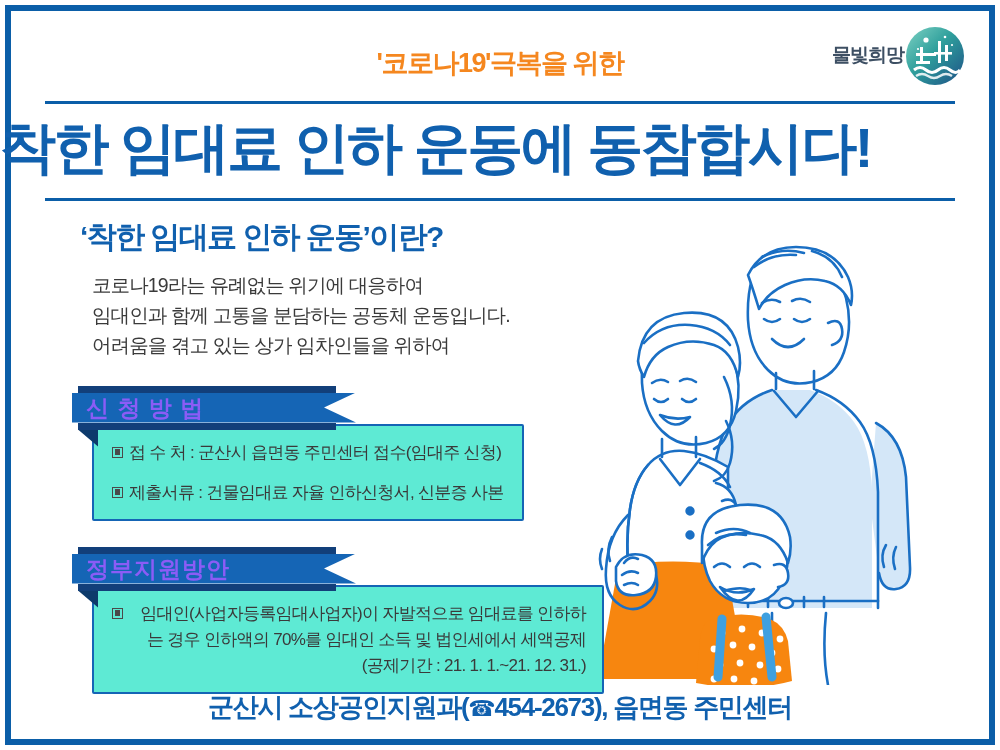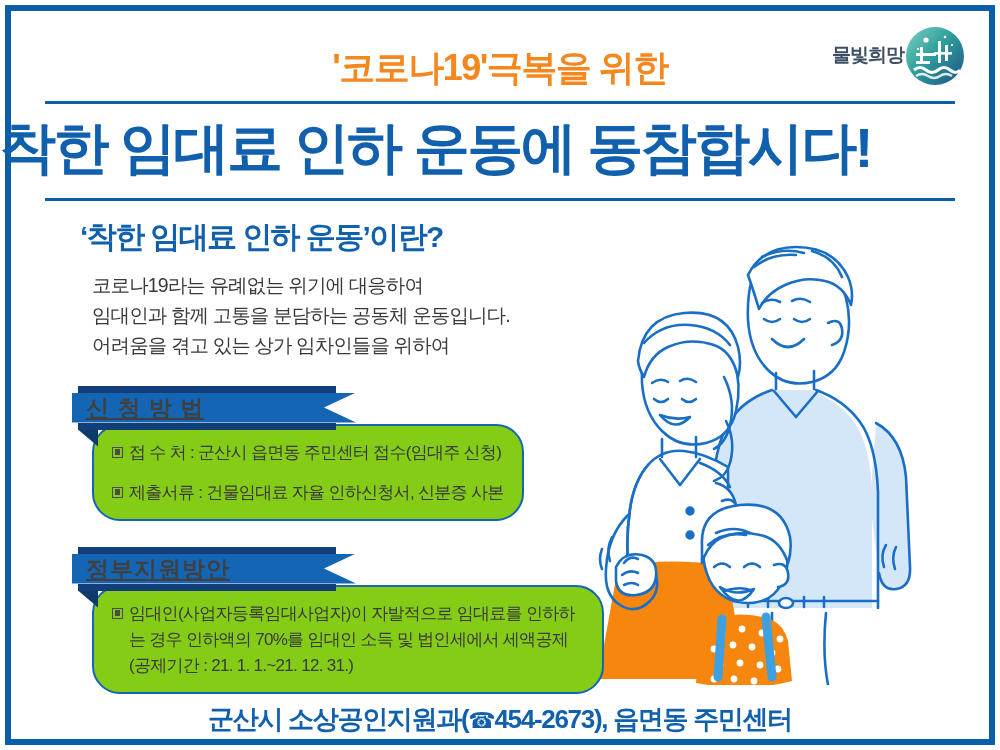--- a/index.html
+++ b/index.html
@@ -52,21 +52,21 @@
     width: 62px;
     height: 62px;
     position: relative;
   }
   .subtitle {
     position: absolute;
     top: 50px;
     left: 0;
     width: 1000px;
     text-align: center;
-    font-size: 36px;
+    font-size: 27px;
     font-weight: bold;
     color: #f5871f;
     letter-spacing: -1.5px;
     line-height: 1;
   }
   .rule {
     position: absolute;
     left: 45px;
     width: 910px;
     height: 3px;
@@ -133,51 +133,51 @@
     width: 284px; height: 30px;
     background: #1565b5;
     -webkit-clip-path: polygon(0 0, 284px 0, 252px 15px, 284px 30px, 0 30px);
     clip-path: polygon(0 0, 284px 0, 252px 15px, 284px 30px, 0 30px);
   }
   .ribbon .label {
     position: absolute;
     left: 14px; top: 7px;
     height: 30px;
     line-height: 30px;
-    color: #404040;
+    color: #8b5cf6;
     font-size: 23px;
     font-weight: bold;
     letter-spacing: 1px;
     white-space: nowrap;
-    text-decoration: underline;
   }
   .ribbon .botbar {
     position: absolute;
     left: 6px; top: 37px;
     width: 258px; height: 7px;
     background: #123f7a;
   }
   .ribbon .fold {
     position: absolute;
     left: 6px; top: 44px;
     width: 20px; height: 17px;
     background: #0d3a6b;
     -webkit-clip-path: polygon(0 0, 20px 0, 20px 17px);
     clip-path: polygon(0 0, 20px 0, 20px 17px);
   }
   .panel {
     position: relative;
     margin-top: -8px;
     margin-left: 20px;
     border: 2.5px solid #1565b5;
-    border-radius: 28px;
+    border-radius: 2px;
     padding: 14px 16px 13px 18px;
-    background: #84cc16;
+    background: #5eead4;
     box-sizing: border-box;
     z-index: 1;
+    text-align: right;
   }
   .panel.w1 { width: 432px; }
   .panel.w2 { width: 512px; }
   .item {
     display: flex;
     align-items: flex-start;
     font-size: 17px;
     color: #3a3a3a;
     letter-spacing: -0.7px;
     line-height: 26px;
@@ -206,21 +206,20 @@
     left: 0;
     top: 694px;
     width: 1000px;
     text-align: center;
     font-size: 26px;
     font-weight: bold;
     color: #1060ae;
     letter-spacing: -1.3px;
     line-height: 1;
     white-space: nowrap;
-    margin-top: 12px;
   }
   .footer .phone-icon { font-size: 22px; }
 
   
   .illo {
     position: absolute;
     right: 14px;
     top: 215px;
     width: 410px;
     height: 470px;

